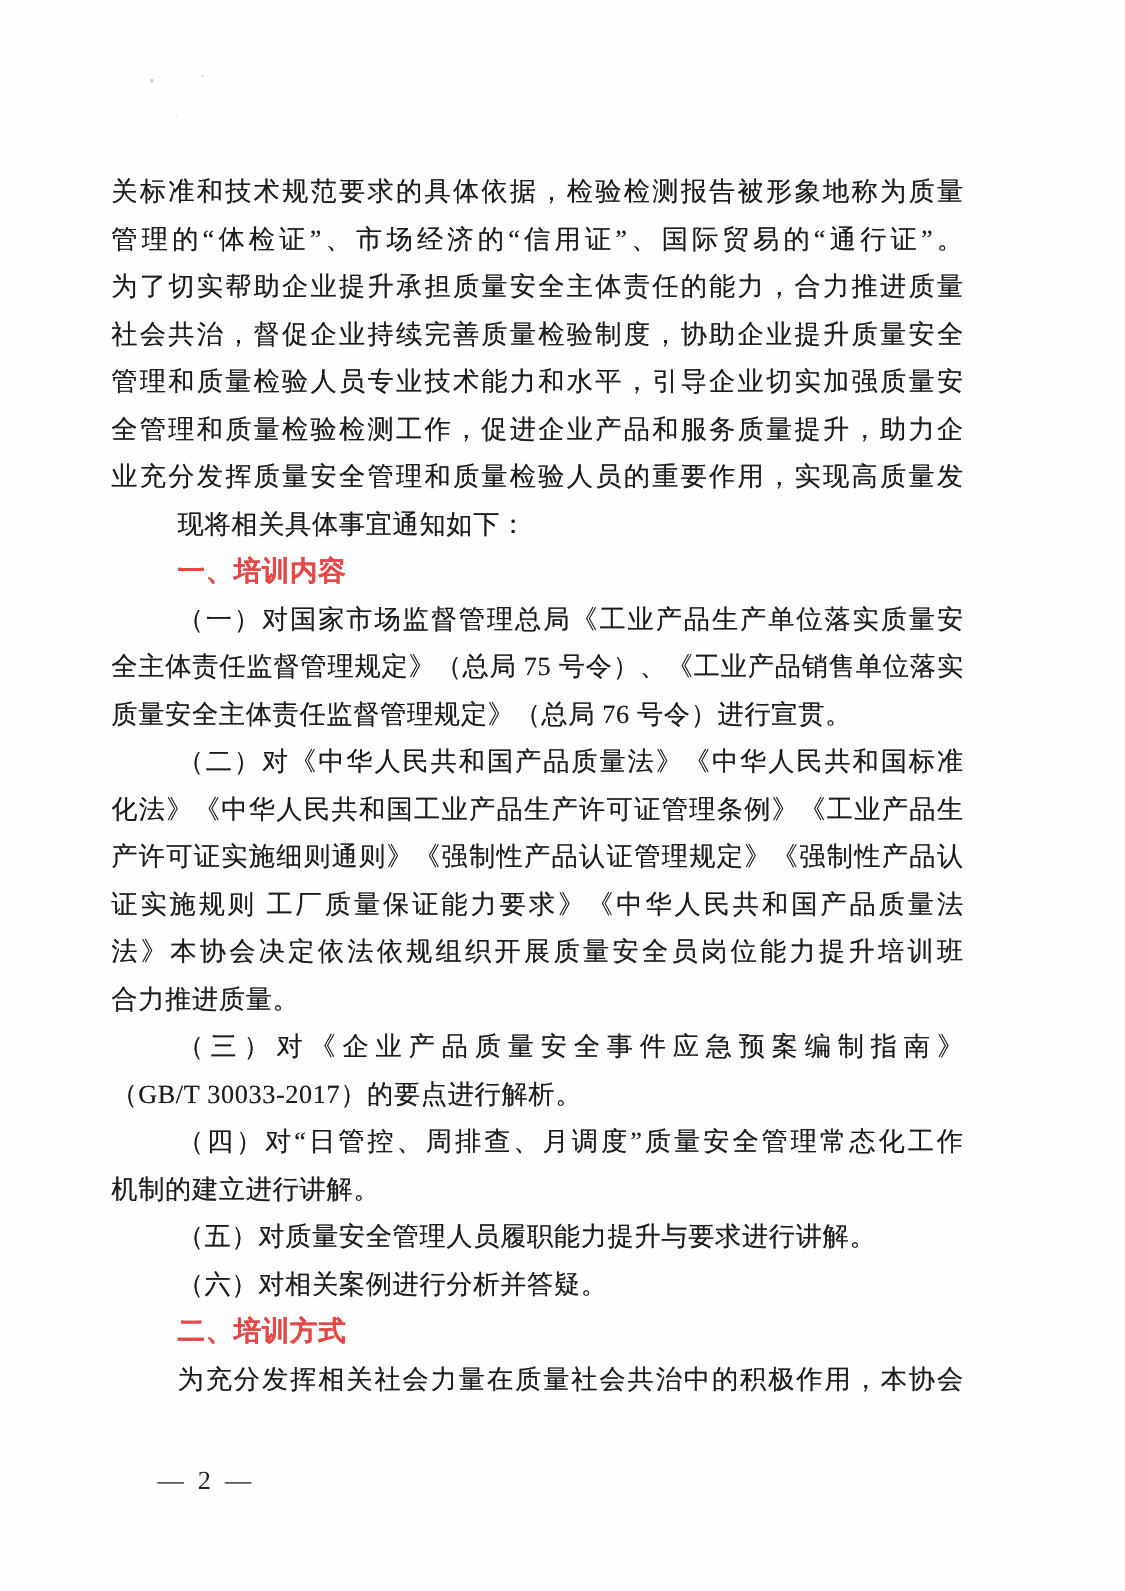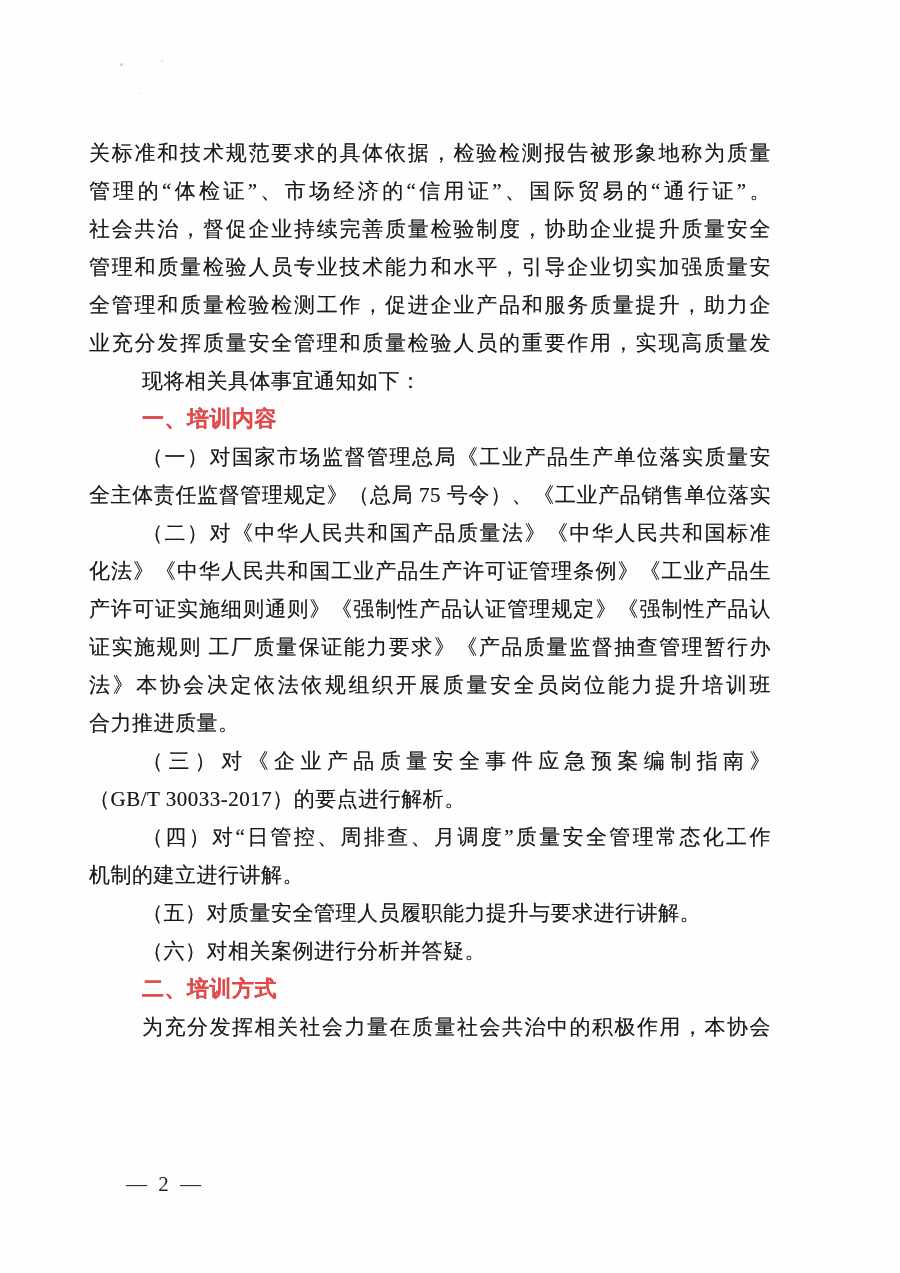--- a/index.html
+++ b/index.html
@@ -73,32 +73,34 @@
 
 <div class="page">
 
   <div class="speck s1"></div>
   <div class="speck s2"></div>
   <div class="speck s3"></div>
 
   <div class="textblock">
     <div class="line full">关标准和技术规范要求的具体依据，检验检测报告被形象地称为质量</div>
     <div class="line full">管理的“体检证”、市场经济的“信用证”、国际贸易的“通行证”。</div>
+    <div class="line full">为了切实帮助企业提升承担质量安全主体责任的能力，合力推进质量</div>
     <div class="line full">社会共治，督促企业持续完善质量检验制度，协助企业提升质量安全</div>
     <div class="line full">管理和质量检验人员专业技术能力和水平，引导企业切实加强质量安</div>
     <div class="line full">全管理和质量检验检测工作，促进企业产品和服务质量提升，助力企</div>
     <div class="line full">业充分发挥质量安全管理和质量检验人员的重要作用，实现高质量发</div>
     <div class="line short ind">现将相关具体事宜通知如下：</div>
     <div class="line short ind heading">一、培训内容</div>
     <div class="line full ind">（一）对国家市场监督管理总局《工业产品生产单位落实质量安</div>
     <div class="line full">全主体责任监督管理规定》（总局 75 号令）、《工业产品销售单位落实</div>
+    <div class="line short">质量安全主体责任监督管理规定》（总局 76 号令）进行宣贯。</div>
     <div class="line full ind">（二）对《中华人民共和国产品质量法》《中华人民共和国标准</div>
     <div class="line full">化法》《中华人民共和国工业产品生产许可证管理条例》《工业产品生</div>
     <div class="line full">产许可证实施细则通则》《强制性产品认证管理规定》《强制性产品认</div>
-    <div class="line full">证实施规则 工厂质量保证能力要求》《产品质量监督抽查管理暂行办</div>
+    <div class="line full">证实施规则 工厂质量保证能力要求》《中华人民共和国产品质量法</div>
     <div class="line full">法》本协会决定依法依规组织开展质量安全员岗位能力提升培训班</div>
     <div class="line short">合力推进质量。</div>
     <div class="line full ind">（三）对《企业产品质量安全事件应急预案编制指南》</div>
     <div class="line short">（GB/T 30033-2017）的要点进行解析。</div>
     <div class="line full ind">（四）对“日管控、周排查、月调度”质量安全管理常态化工作</div>
     <div class="line short">机制的建立进行讲解。</div>
     <div class="line short ind">（五）对质量安全管理人员履职能力提升与要求进行讲解。</div>
     <div class="line short ind">（六）对相关案例进行分析并答疑。</div>
     <div class="line short ind heading">二、培训方式</div>
     <div class="line full ind">为充分发挥相关社会力量在质量社会共治中的积极作用，本协会</div>

